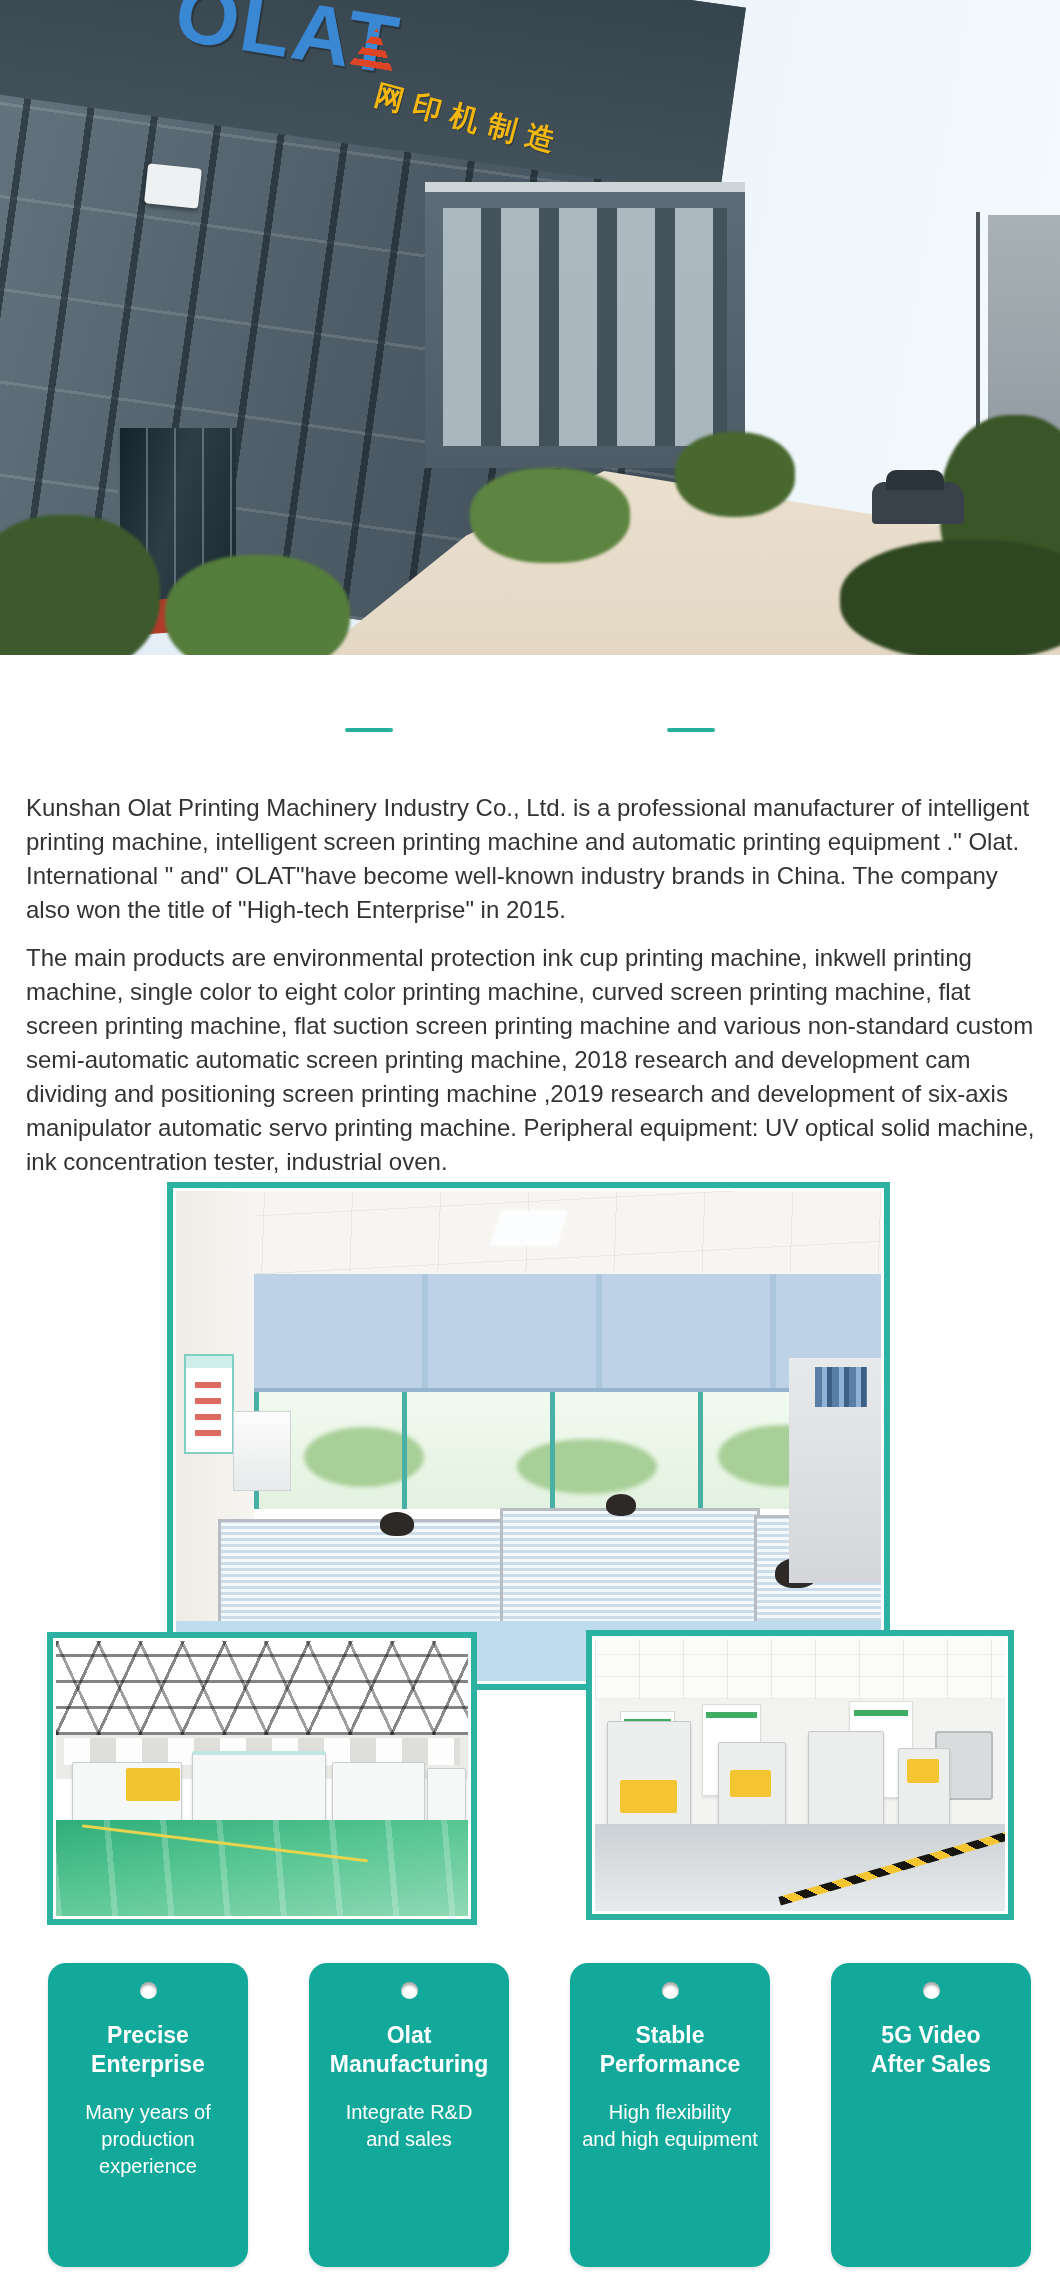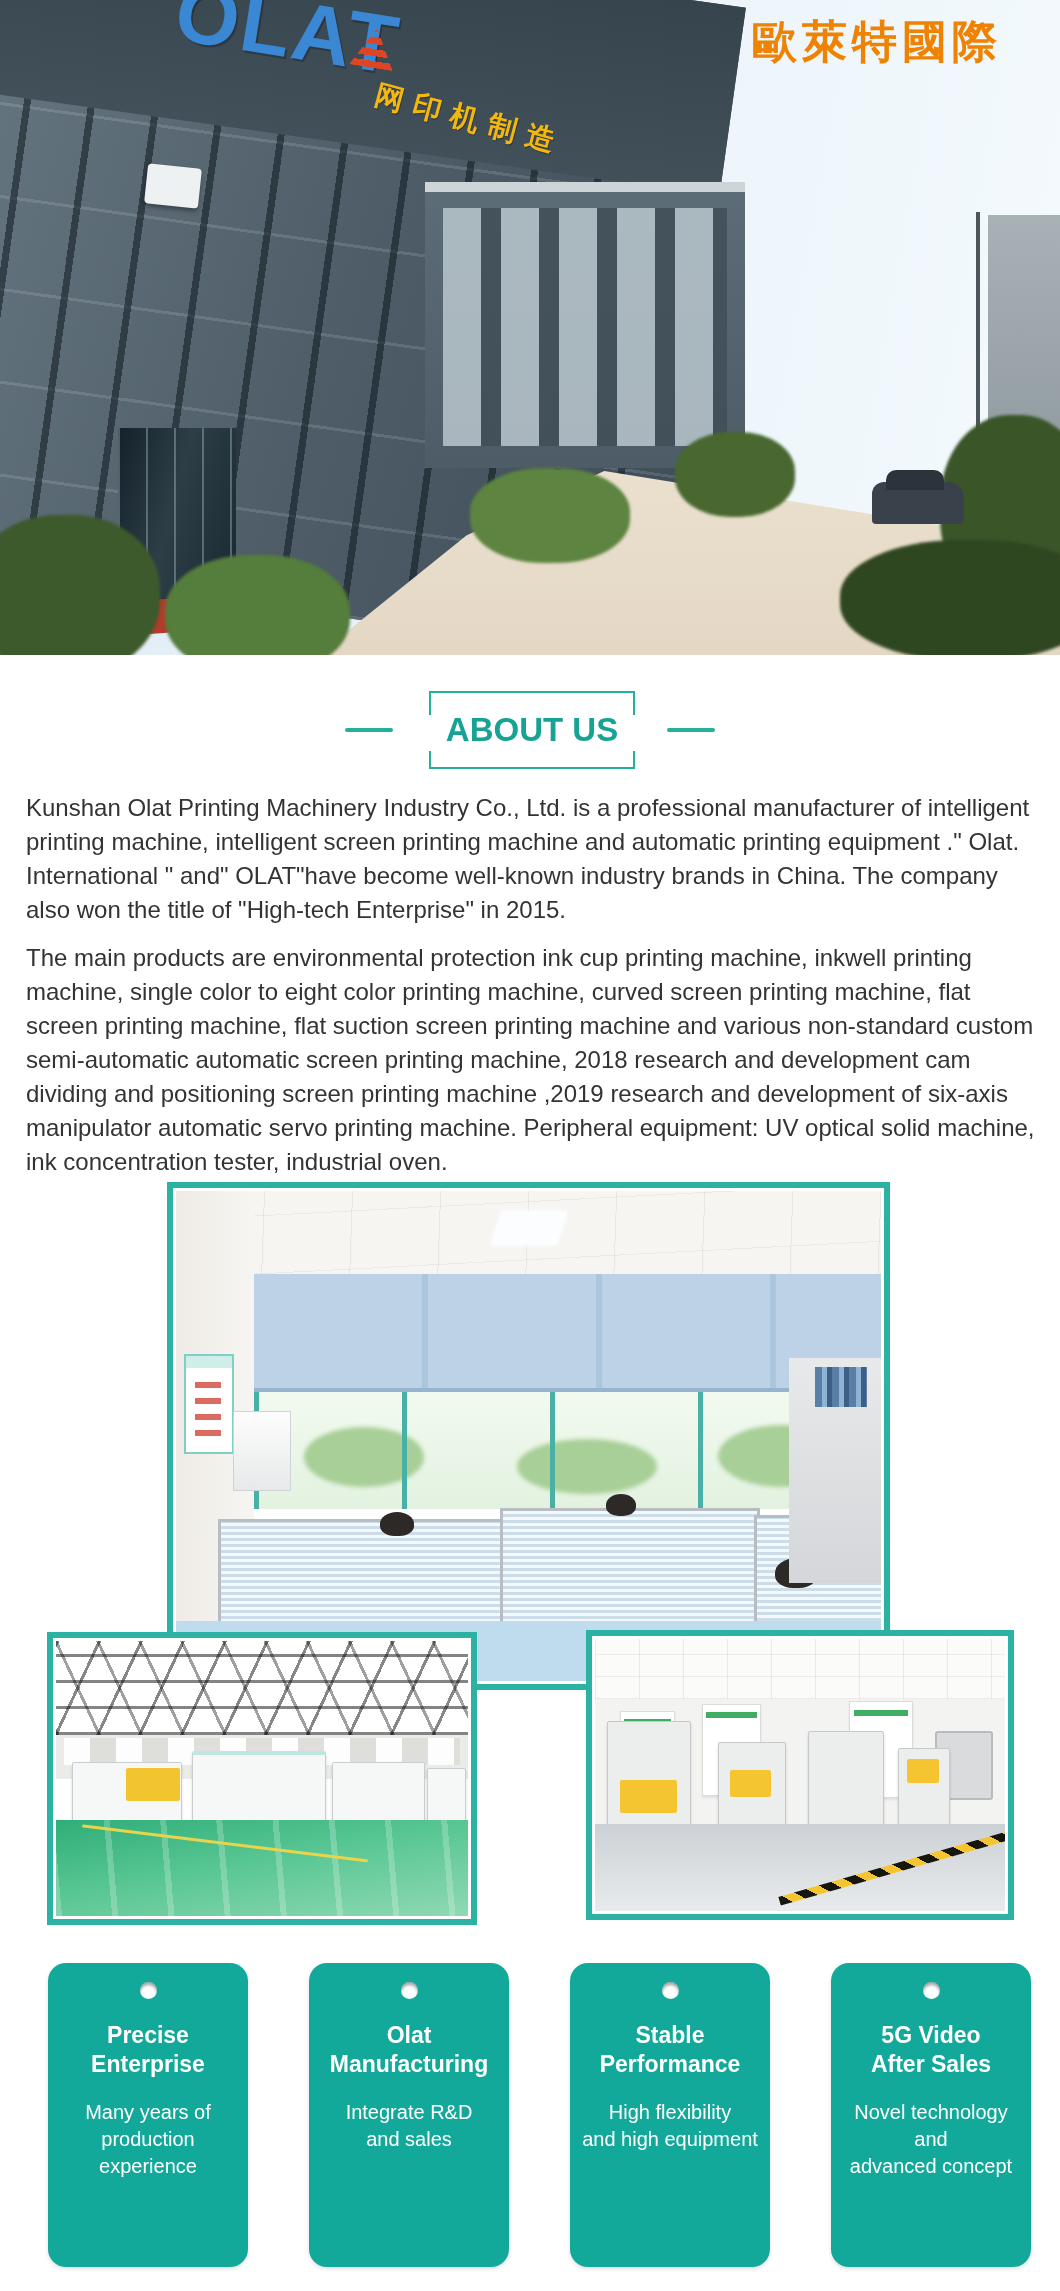--- a/index.html
+++ b/index.html
@@ -140,31 +140,25 @@
     <div class="mat"></div>
     <div class="bush b1"></div>
     <div class="bush b2"></div>
     <div class="bush b3"></div>
     <div class="bush b4"></div>
     <div class="bush b5"></div>
     <div class="bush b6"></div>
     <div class="car"></div>
 
     <div class="logo">
-      <div class="logo-cn">歐萊特國際</div>
     </div>
   </div>
 
   <div class="about-hd">
     <div class="about-dash dl"></div>
-    <div class="about-box">
-      <div class="about-gap gl"></div>
-      <div class="about-gap gr"></div>
-      <div class="t">ABOUT US</div>
-    </div>
     <div class="about-dash dr"></div>
   </div>
 
   <div class="para p1">Kunshan Olat Printing Machinery Industry Co., Ltd. is a professional manufacturer of intelligent printing machine, intelligent screen printing machine and automatic printing equipment ." Olat. International " and" OLAT"have become well-known industry brands in China. The company also won the title of "High-tech Enterprise" in 2015.</div>
   <div class="para p2">The main products are environmental protection ink cup printing machine, inkwell printing machine, single color to eight color printing machine, curved screen printing machine, flat screen printing machine, flat suction screen printing machine and various non-standard custom semi-automatic automatic screen printing machine, 2018 research and development cam dividing and positioning screen printing machine ,2019 research and development of six-axis manipulator automatic servo printing machine. Peripheral equipment: UV optical solid machine, ink concentration tester, industrial oven.</div>
 
   <div class="photo office">
     <div class="ph-in">
       <div class="of-ceiling"></div>
       <div class="of-light" style="left:320px;top:20px;width:66px;height:34px;transform:skewX(-18deg);"></div>
@@ -251,18 +245,15 @@
     <span class="hole"></span>
     <div class="card-title">Stable
 Performance</div>
     <div class="card-sub">High flexibility
 and high equipment</div>
   </div>
   <div class="card c4">
     <span class="hole"></span>
     <div class="card-title">5G Video
 After Sales</div>
-    <div class="card-sub">Novel technology
-and
-advanced concept</div>
   </div>
 
 </div>
 
 </body></html>

